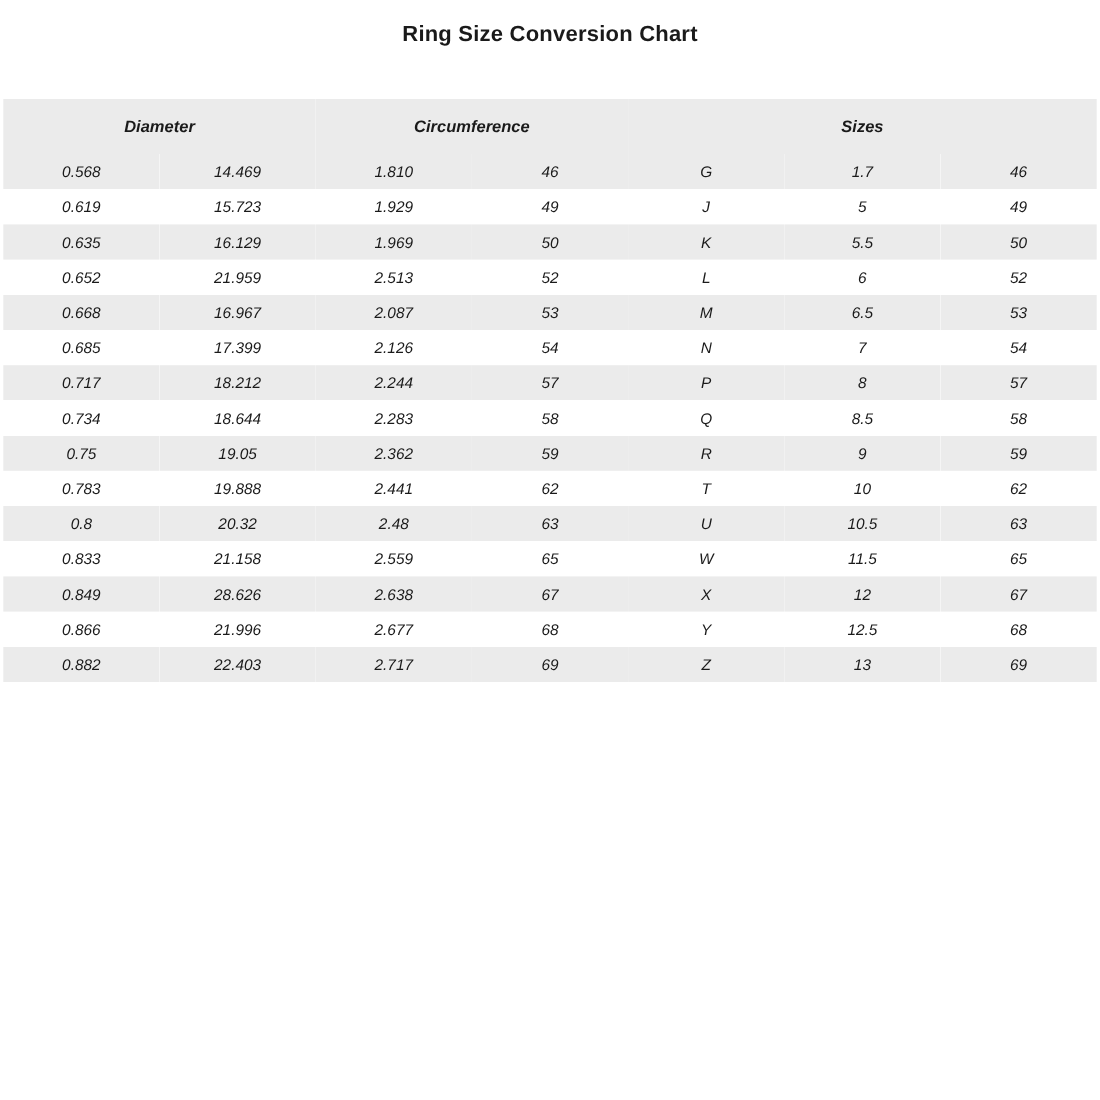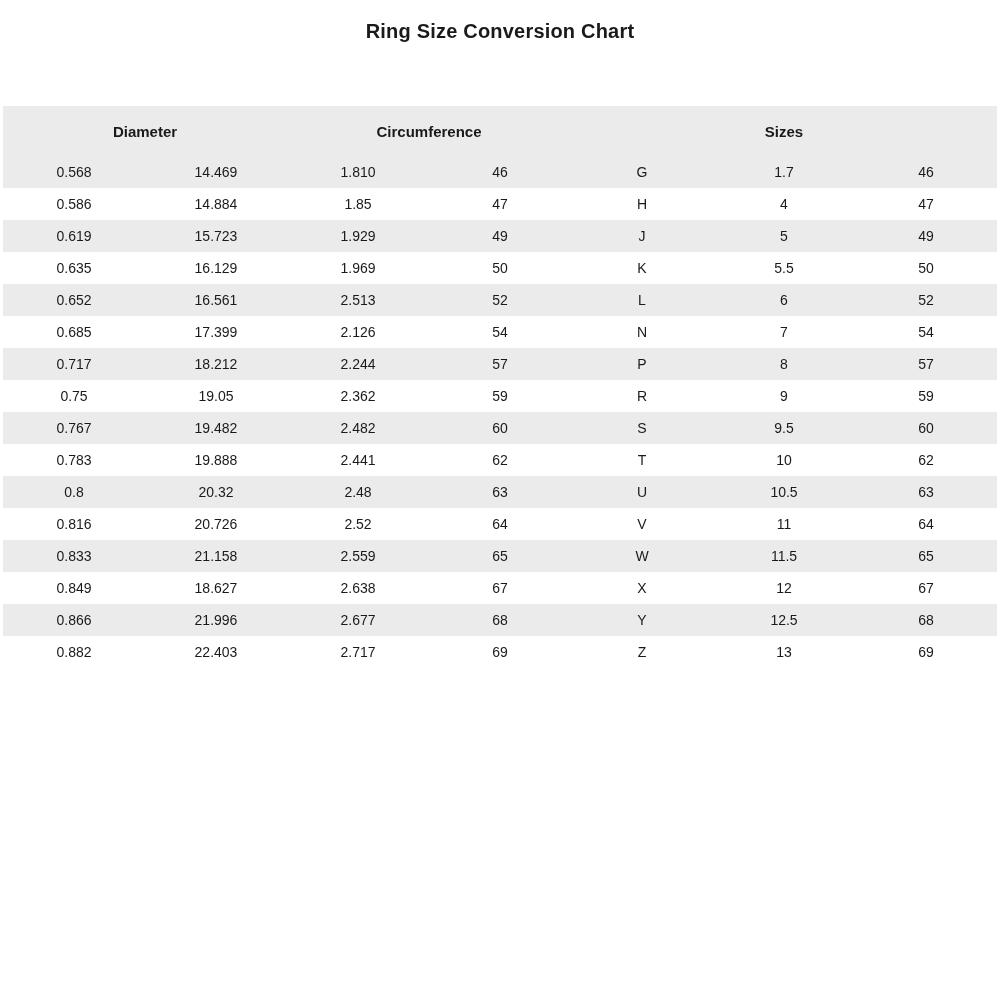--- a/index.html
+++ b/index.html
@@ -23,21 +23,22 @@
     font-size: 20px;
     font-weight: bold;
     margin: 20px 0 0 0;
     line-height: 22px;
     letter-spacing: 0.2px;
   }
   table.ring-table {
     border-collapse: collapse;
     table-layout: fixed;
     width: 994px;
-    margin: 64px 3px 0 3px;
+    margin: 48px 3px 0 3px;
+    font-style: italic;
   }
   table.ring-table th,
   table.ring-table td {
     text-align: center;
     vertical-align: middle;
     padding: 0 6px;
     overflow: hidden;
   }
   tr.group-header-row th {
     background: #ebebeb;
@@ -85,130 +86,121 @@
         <tr>
           <td>0.568</td>
           <td>14.469</td>
           <td>1.810</td>
           <td>46</td>
           <td>G</td>
           <td>1.7</td>
           <td>46</td>
         </tr>
         <tr>
-          <td>0.586</td>
-          <td>14.884</td>
-          <td>1.85</td>
-          <td>47</td>
-          <td>H</td>
-          <td>4</td>
-          <td>47</td>
-        </tr>
-        <tr>
           <td>0.619</td>
           <td>15.723</td>
           <td>1.929</td>
           <td>49</td>
           <td>J</td>
           <td>5</td>
           <td>49</td>
         </tr>
         <tr>
           <td>0.635</td>
           <td>16.129</td>
           <td>1.969</td>
           <td>50</td>
           <td>K</td>
           <td>5.5</td>
           <td>50</td>
         </tr>
         <tr>
           <td>0.652</td>
-          <td>16.561</td>
+          <td>21.959</td>
           <td>2.513</td>
           <td>52</td>
           <td>L</td>
           <td>6</td>
           <td>52</td>
+        </tr>
+        <tr>
+          <td>0.668</td>
+          <td>16.967</td>
+          <td>2.087</td>
+          <td>53</td>
+          <td>M</td>
+          <td>6.5</td>
+          <td>53</td>
         </tr>
         <tr>
           <td>0.685</td>
           <td>17.399</td>
           <td>2.126</td>
           <td>54</td>
           <td>N</td>
           <td>7</td>
           <td>54</td>
         </tr>
         <tr>
           <td>0.717</td>
           <td>18.212</td>
           <td>2.244</td>
           <td>57</td>
           <td>P</td>
           <td>8</td>
           <td>57</td>
         </tr>
         <tr>
+          <td>0.734</td>
+          <td>18.644</td>
+          <td>2.283</td>
+          <td>58</td>
+          <td>Q</td>
+          <td>8.5</td>
+          <td>58</td>
+        </tr>
+        <tr>
           <td>0.75</td>
           <td>19.05</td>
           <td>2.362</td>
           <td>59</td>
           <td>R</td>
           <td>9</td>
           <td>59</td>
         </tr>
         <tr>
-          <td>0.767</td>
-          <td>19.482</td>
-          <td>2.482</td>
-          <td>60</td>
-          <td>S</td>
-          <td>9.5</td>
-          <td>60</td>
-        </tr>
-        <tr>
           <td>0.783</td>
           <td>19.888</td>
           <td>2.441</td>
           <td>62</td>
           <td>T</td>
           <td>10</td>
           <td>62</td>
         </tr>
         <tr>
           <td>0.8</td>
           <td>20.32</td>
           <td>2.48</td>
           <td>63</td>
           <td>U</td>
           <td>10.5</td>
           <td>63</td>
         </tr>
         <tr>
-          <td>0.816</td>
-          <td>20.726</td>
-          <td>2.52</td>
-          <td>64</td>
-          <td>V</td>
-          <td>11</td>
-          <td>64</td>
-        </tr>
-        <tr>
           <td>0.833</td>
           <td>21.158</td>
           <td>2.559</td>
           <td>65</td>
           <td>W</td>
           <td>11.5</td>
           <td>65</td>
         </tr>
         <tr>
           <td>0.849</td>
-          <td>18.627</td>
+          <td>28.626</td>
           <td>2.638</td>
           <td>67</td>
           <td>X</td>
           <td>12</td>
           <td>67</td>
         </tr>
         <tr>
           <td>0.866</td>
           <td>21.996</td>
           <td>2.677</td>

